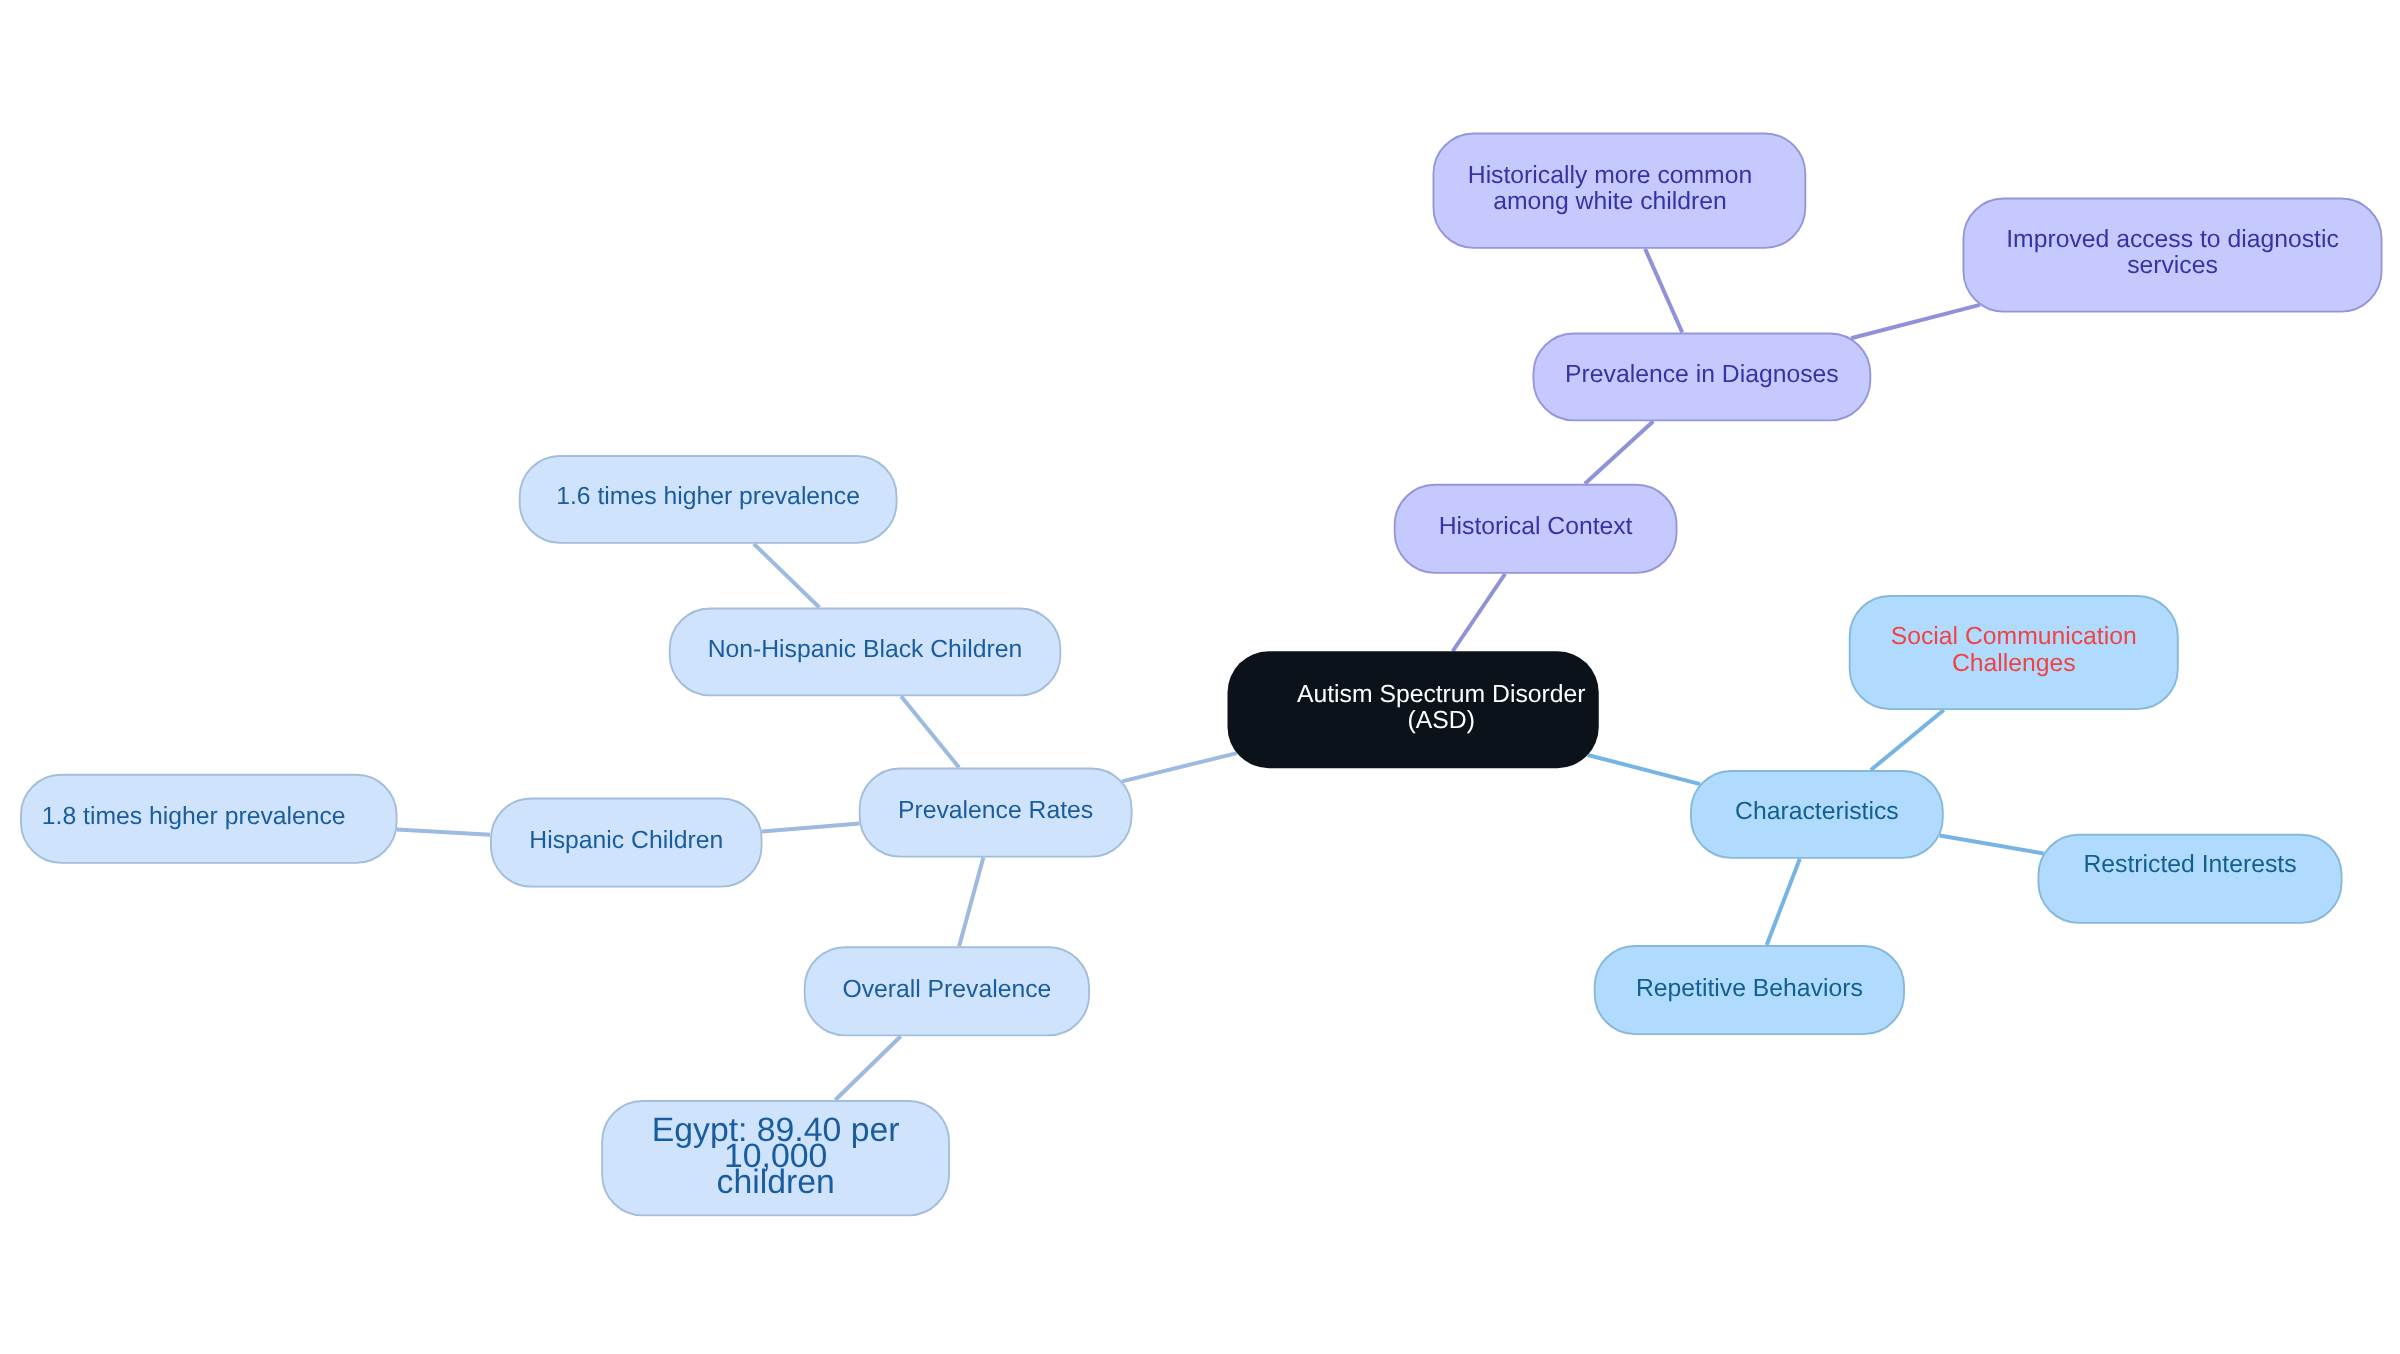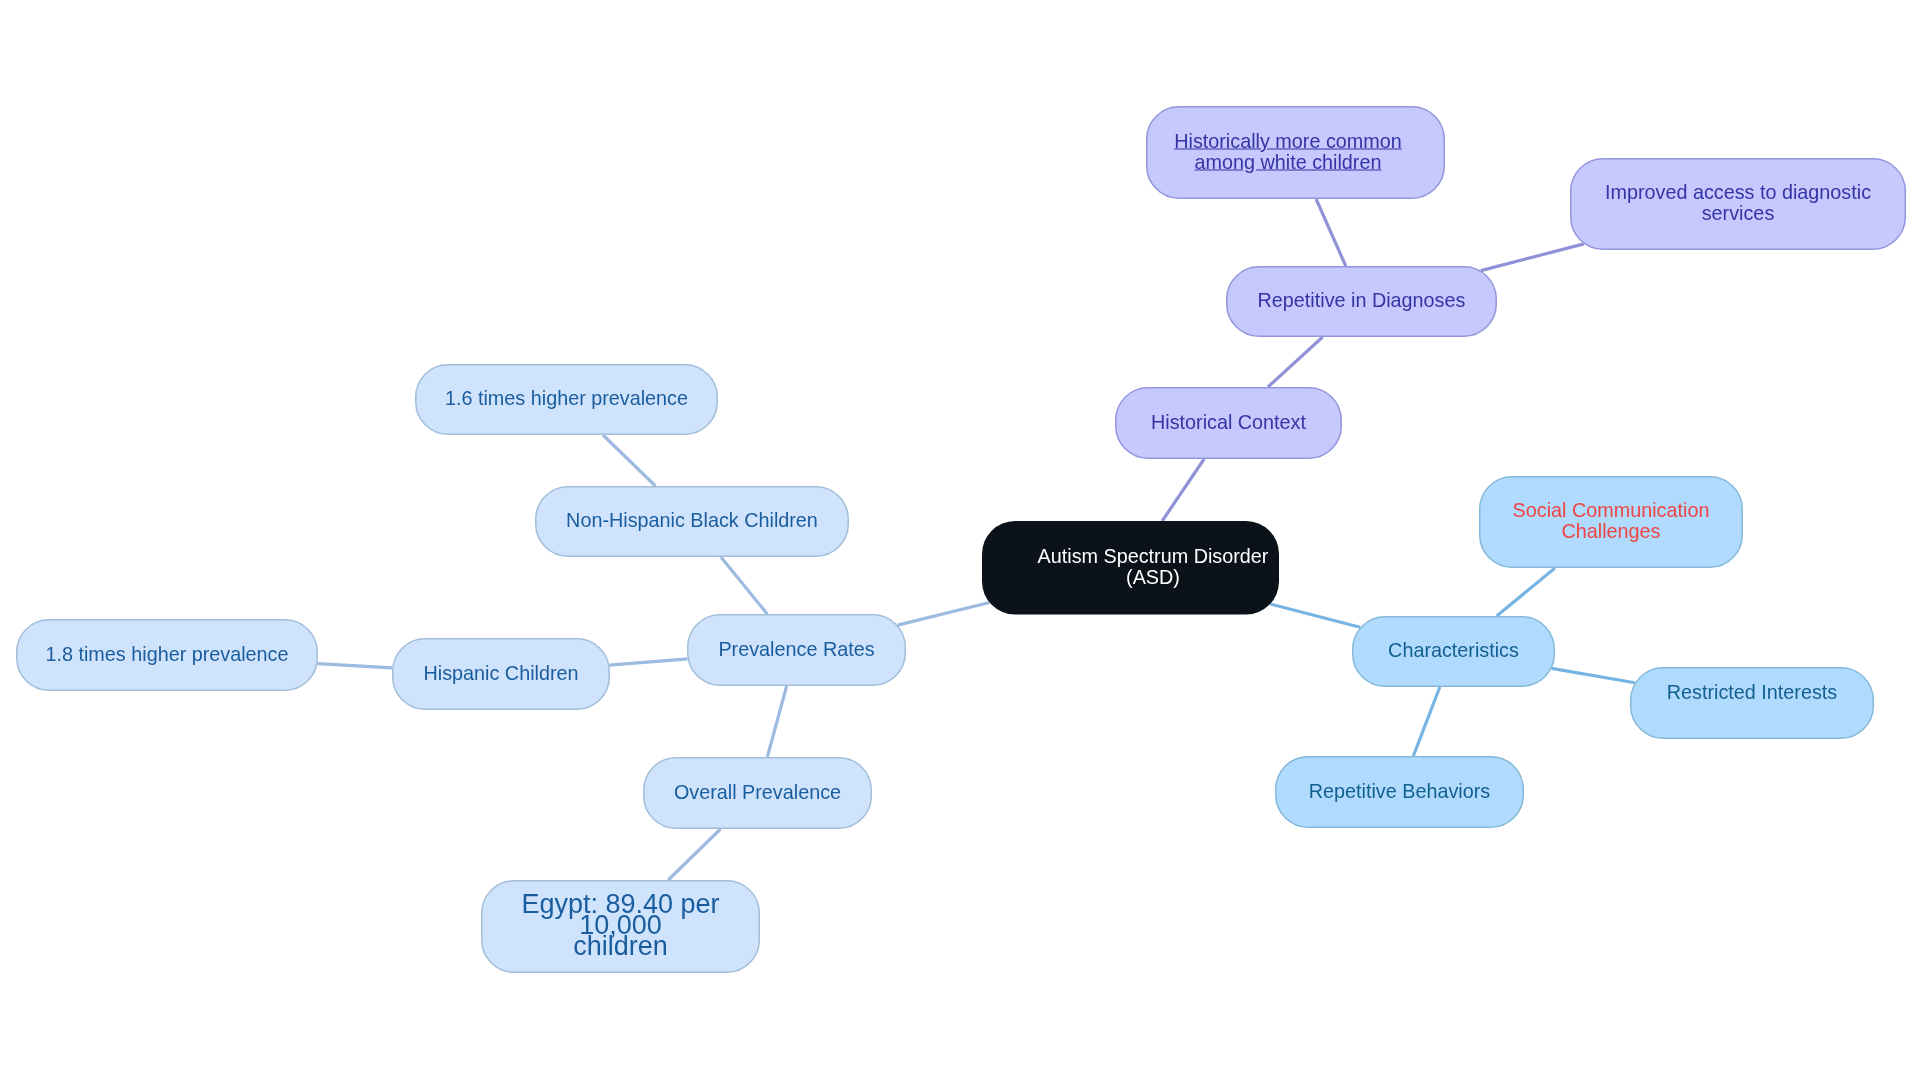--- a/index.html
+++ b/index.html
@@ -61,24 +61,24 @@
   <div class="node root" style="left: 982px; top: 521px; width: 342px; height: 93.5px; color: rgb(255, 255, 255);">
     <span class="node-label" style="font-size: 19.8px; transform: translate3d(0px, -1.5px, 0px);">Autism Spectrum Disorder
 (ASD)</span>
   </div>
 
   <div class="node purple" style="left: 1115px; top: 387px; width: 227px; height: 72px; color: rgb(55, 51, 165);">
     <span class="node-label" style="font-size: 19.8px; transform: translate3d(0px, -1.5px, 0px);">Historical Context</span>
   </div>
 
   <div class="node purple" style="left: 1226px; top: 266px; width: 271px; height: 71px; color: rgb(55, 51, 165);">
-    <span class="node-label" style="font-size: 19.8px; transform: translate3d(0px, -1.5px, 0px);">Repetitive in Diagnoses</span>
+    <span class="node-label" style="font-size: 19.8px; transform: translate3d(0px, -1.5px, 0px);">Prevalence in Diagnoses</span>
   </div>
 
-  <div class="node purple" style="left: 1146px; top: 106px; width: 284px; height: 93px; color: rgb(55, 51, 165); text-decoration: underline;">
+  <div class="node purple" style="left: 1146px; top: 106px; width: 284px; height: 93px; color: rgb(55, 51, 165);">
     <span class="node-label" style="font-size: 19.8px; transform: translate3d(0px, -1.5px, 0px);">Historically more common
 among white children</span>
   </div>
 
   <div class="node leaf" style="left: 1352px; top: 616px; width: 203px; height: 71px; color: rgb(19, 95, 144);">
     <span class="node-label" style="font-size: 19.8px; transform: translate3d(0px, -1.5px, 0px);">Characteristics</span>
   </div>
 
   <div class="node purple" style="left: 1570px; top: 158px; width: 336px; height: 92px; color: rgb(55, 51, 165);">
     <span class="node-label" style="font-size: 19.8px; transform: translate3d(0px, -1.5px, 0px);">Improved access to diagnostic
@@ -107,21 +107,21 @@
   </div>
 
   <div class="node branch" style="left: 415px; top: 364px; width: 303px; height: 71px; color: rgb(26, 93, 158);">
     <span class="node-label" style="font-size: 19.8px; transform: translate3d(0px, -1.5px, 0px);">1.6 times higher prevalence</span>
   </div>
 
   <div class="node branch" style="left: 392px; top: 638px; width: 218px; height: 72px; color: rgb(26, 93, 158);">
     <span class="node-label" style="font-size: 19.8px; transform: translate3d(0px, -1.5px, 0px);">Hispanic Children</span>
   </div>
 
-  <div class="node branch" style="left: 16px; top: 619px; width: 302px; height: 72px; color: rgb(26, 93, 158);">
+  <div class="node branch" style="left: 4px; top: 619px; width: 302px; height: 72px; color: rgb(26, 93, 158);">
     <span class="node-label" style="font-size: 19.8px; transform: translate3d(0px, -1.5px, 0px);">1.8 times higher prevalence</span>
   </div>
 
   <div class="node branch" style="left: 643px; top: 757px; width: 229px; height: 72px; color: rgb(26, 93, 158);">
     <span class="node-label" style="font-size: 19.8px; transform: translate3d(0px, -1.5px, 0px);">Overall Prevalence</span>
   </div>
 
   <div class="node branch" style="left: 481px; top: 880px; width: 279px; height: 93px; color: rgb(26, 93, 158);">
     <span class="node-label" style="font-size: 27px; transform: translate3d(0px, -1.5px, 0px);">Egypt: 89.40 per 10,000
 children</span>

